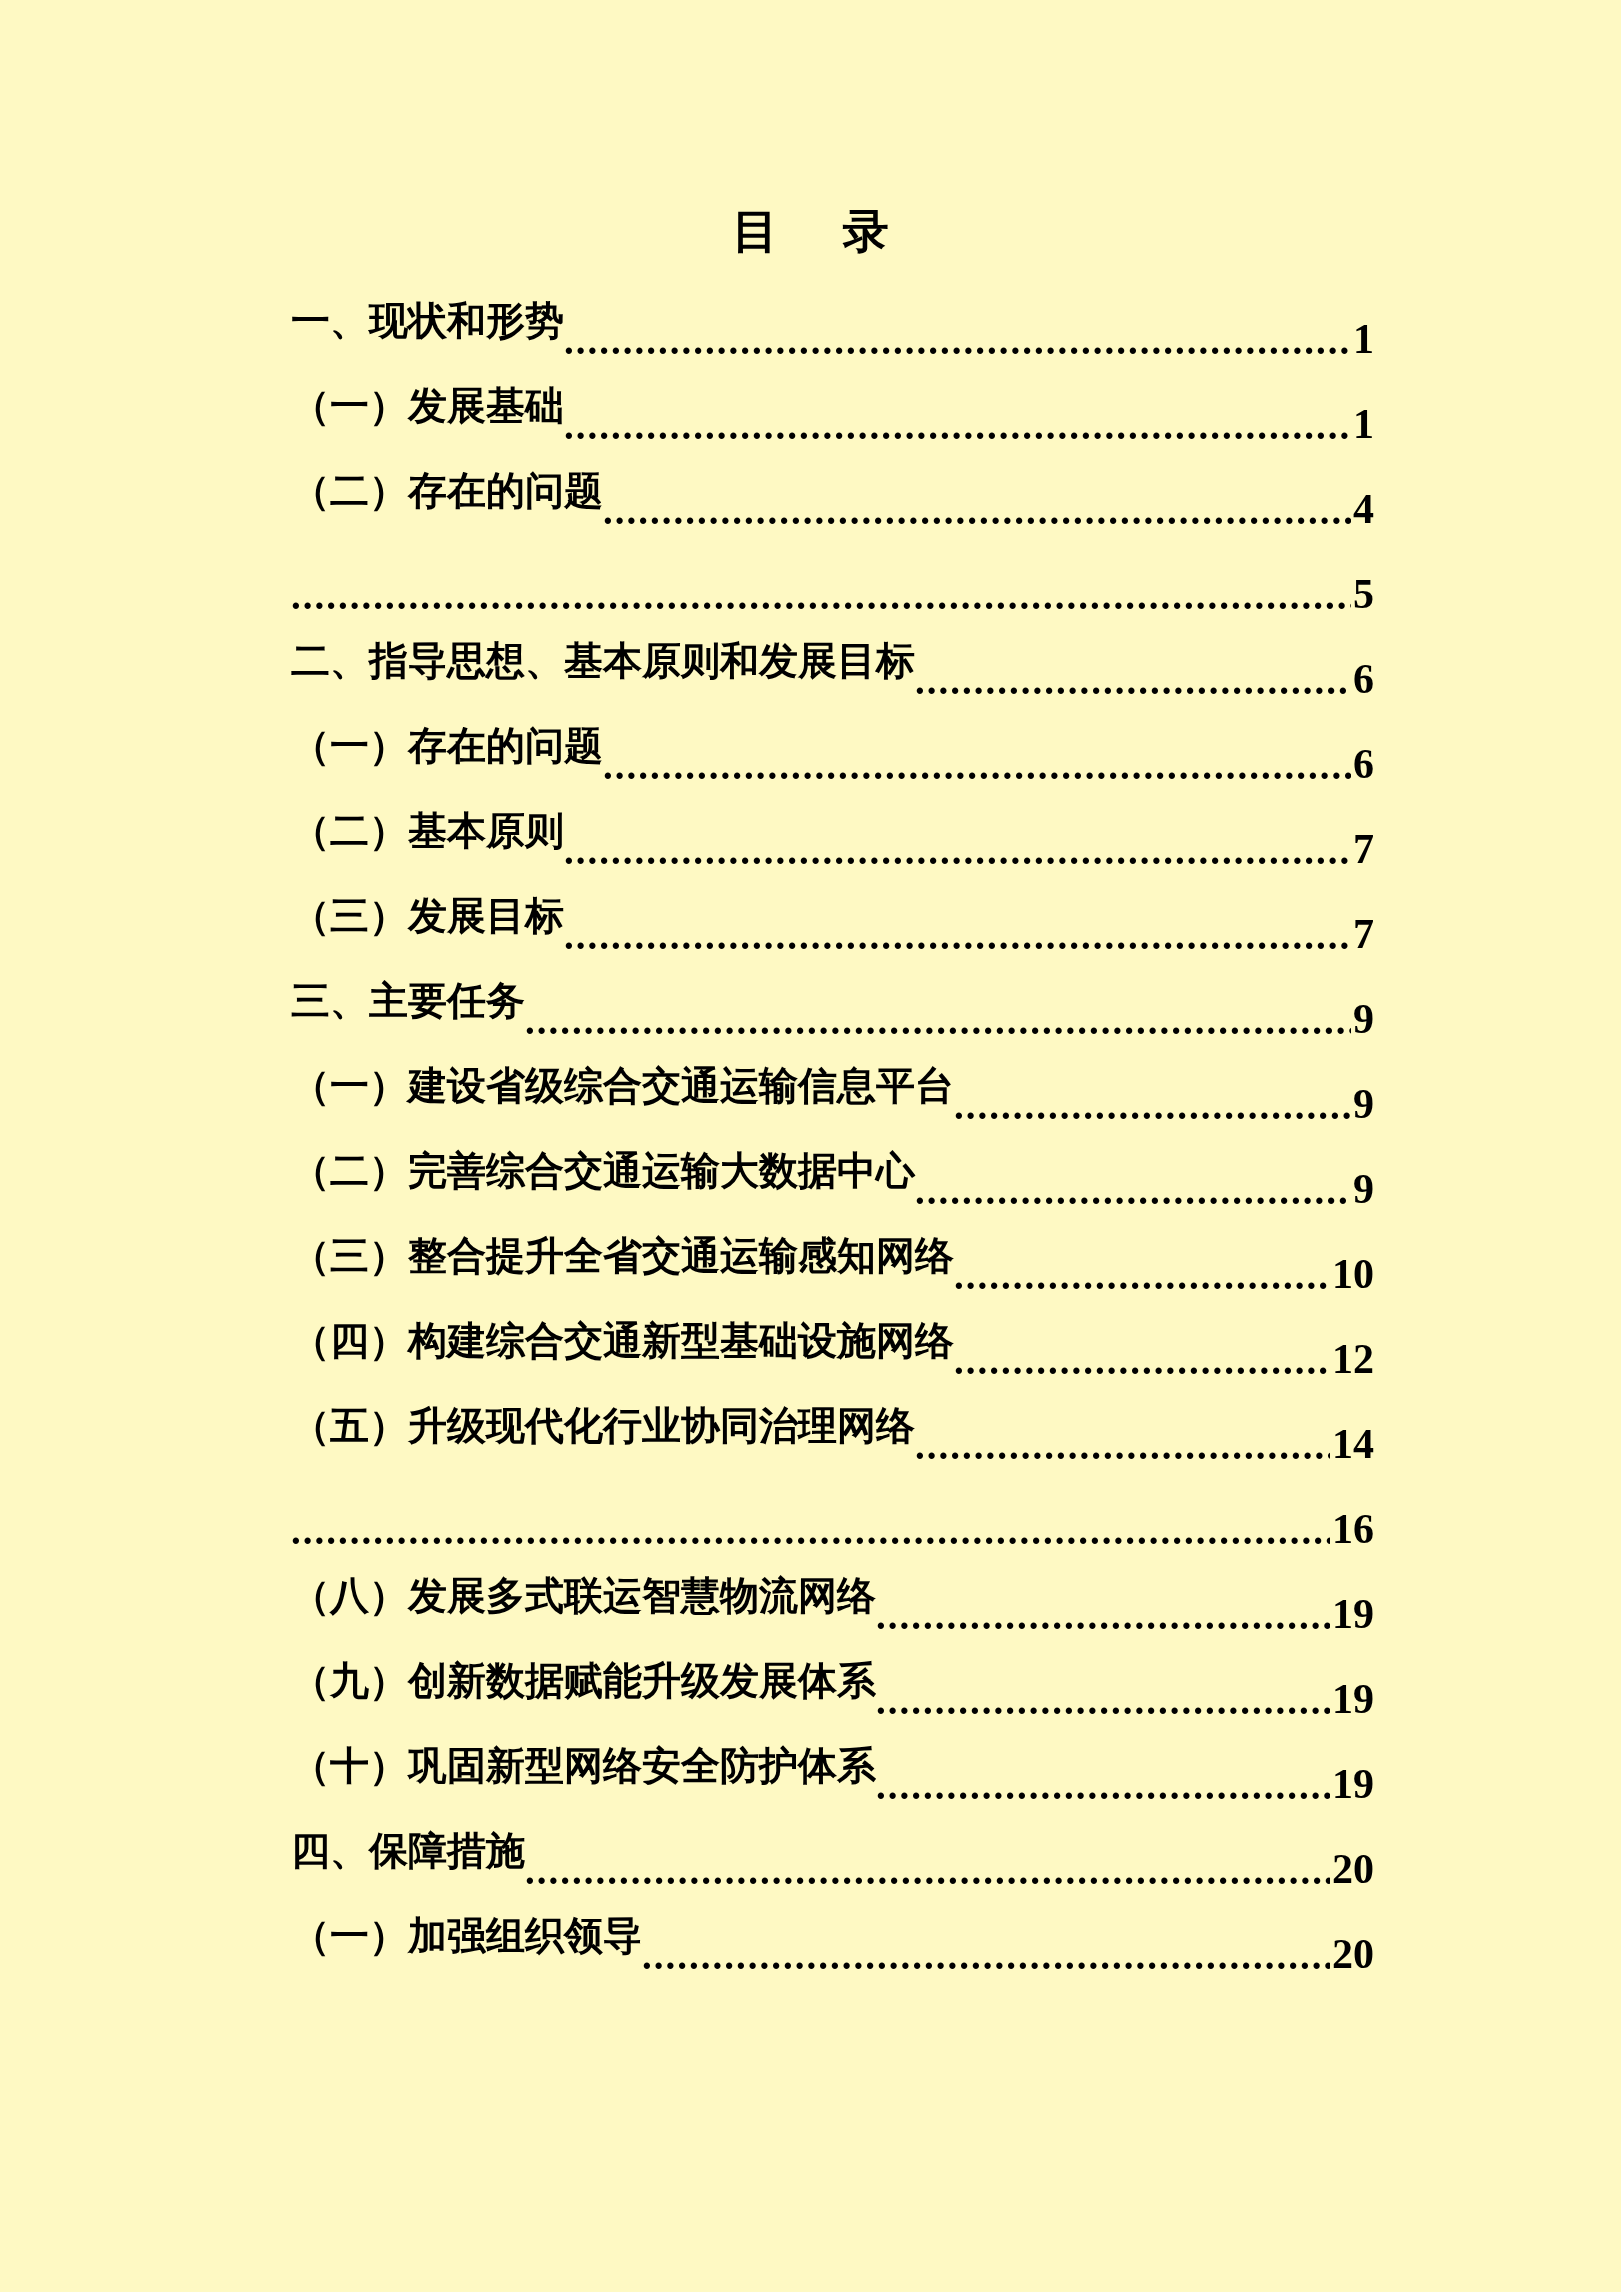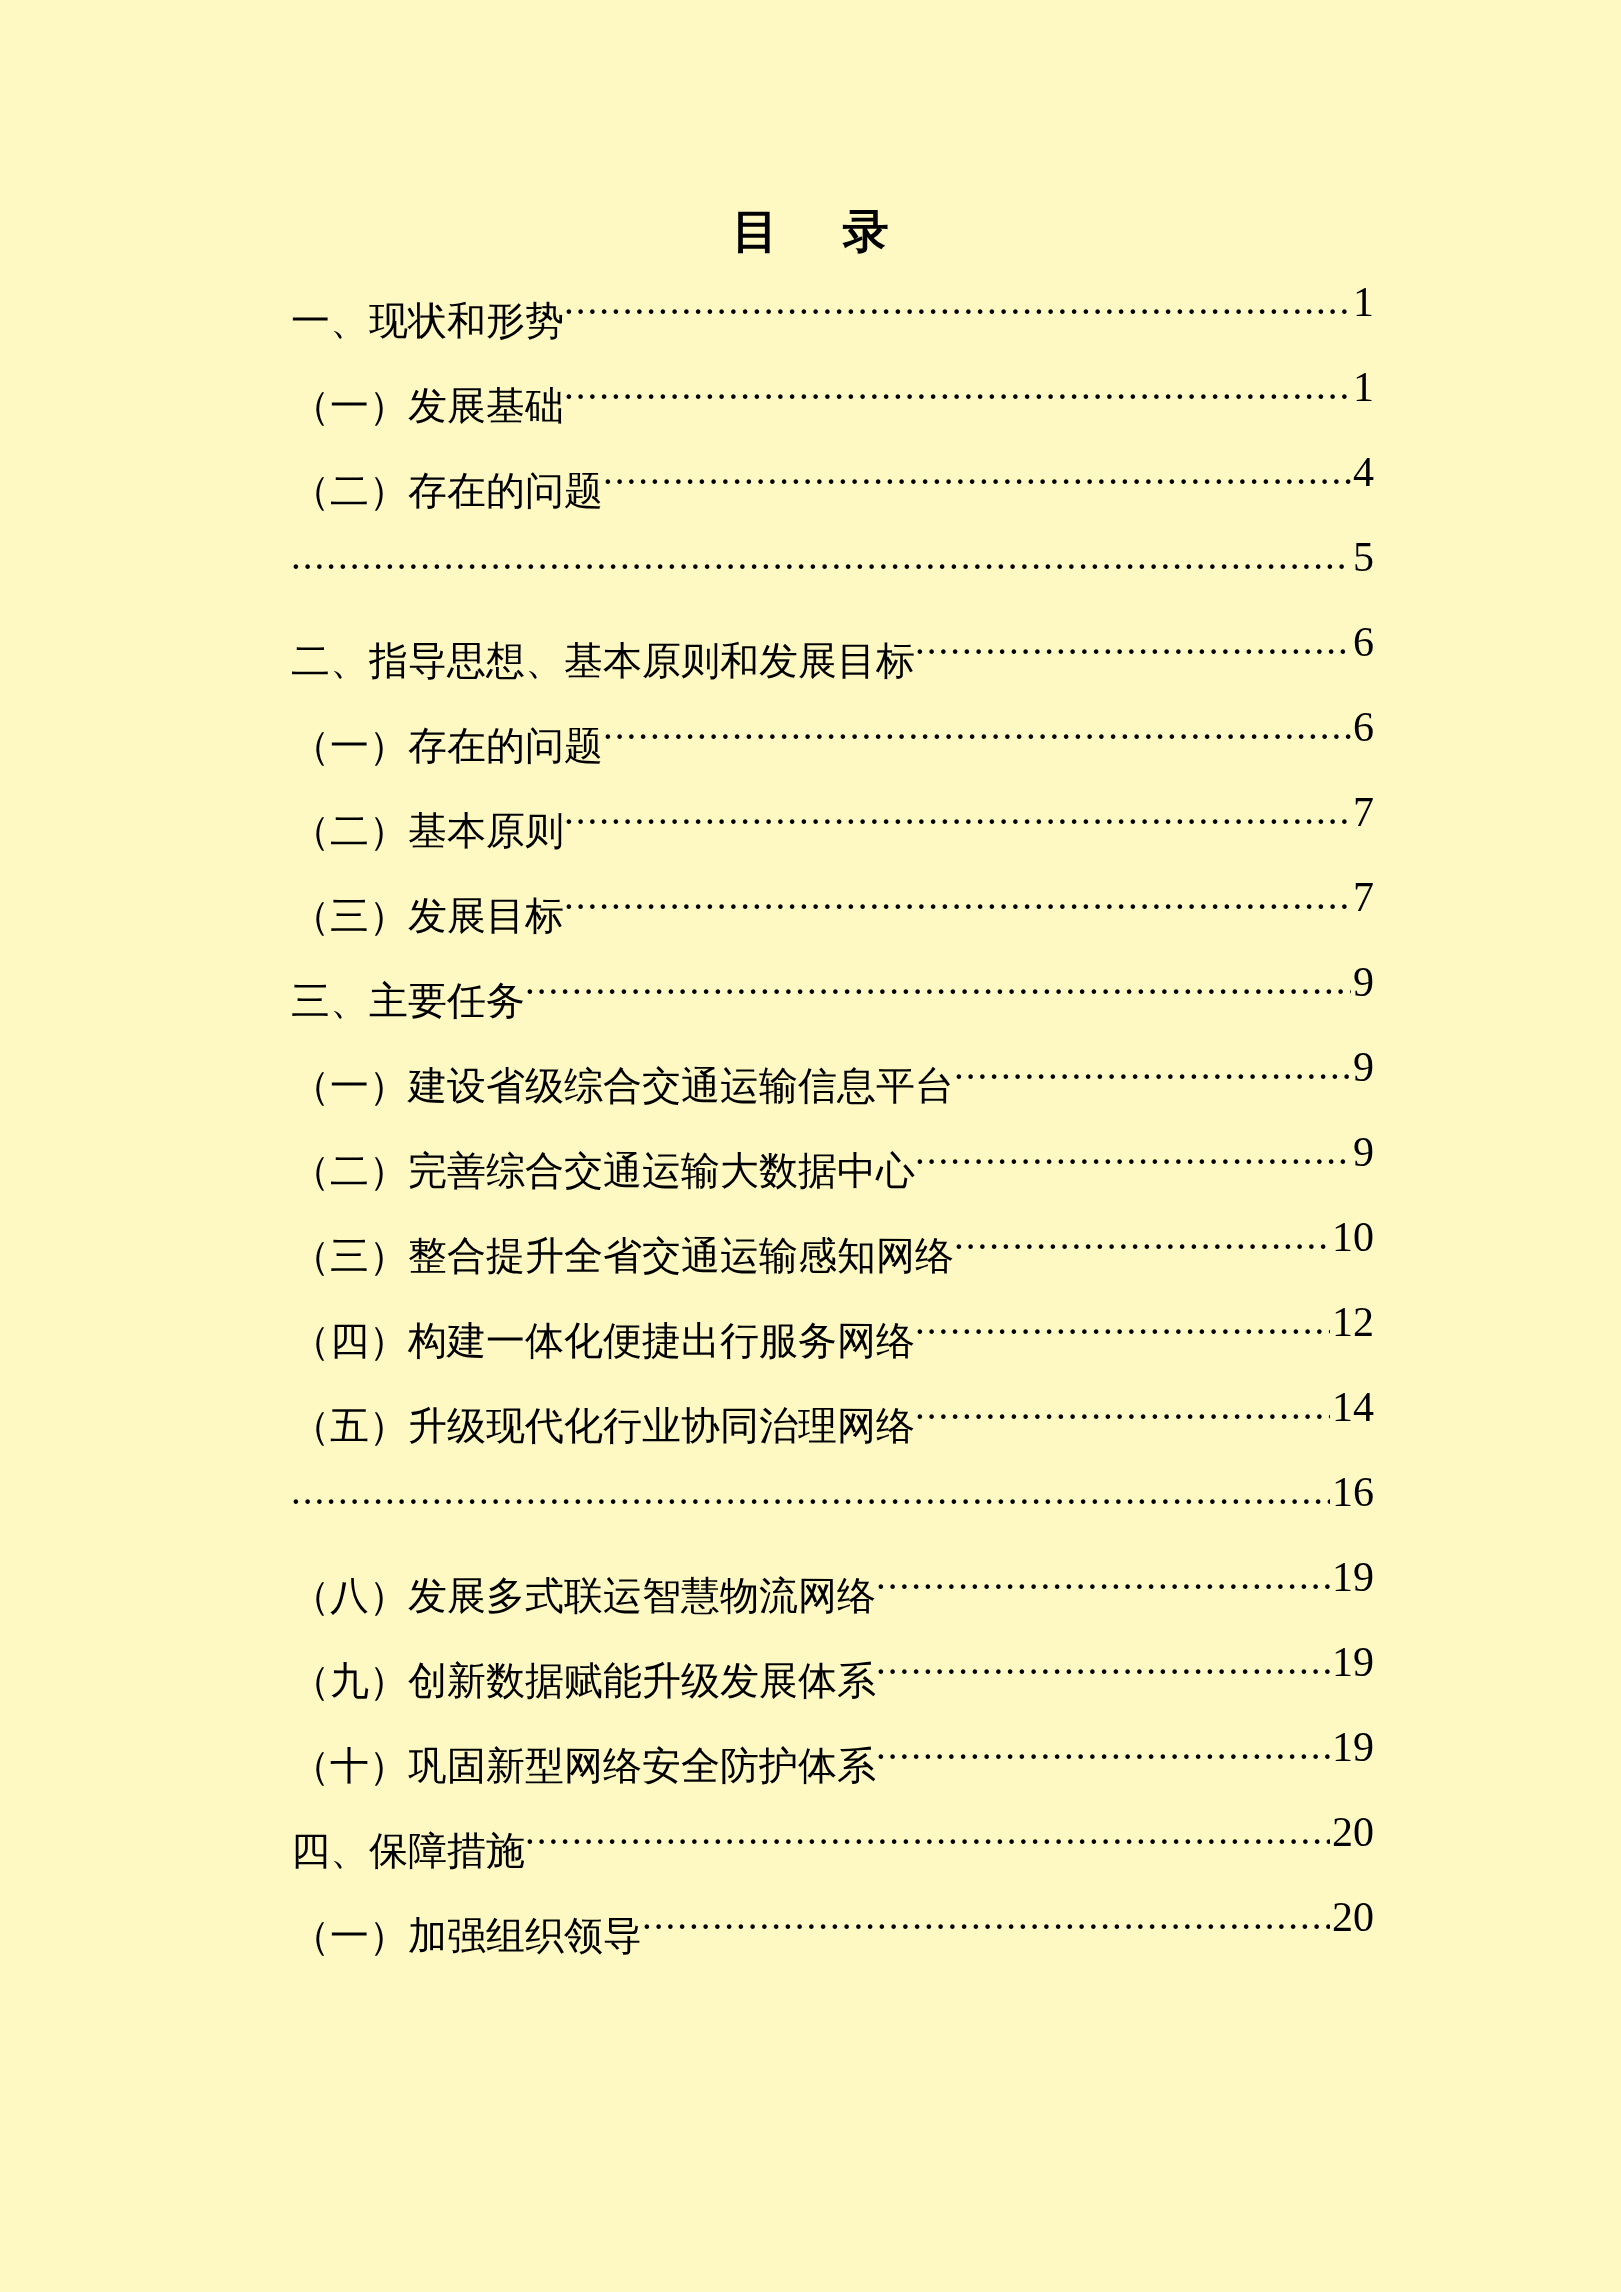--- a/index.html
+++ b/index.html
@@ -30,23 +30,24 @@
     white-space: pre;
   }
   .toc-list {
     position: absolute;
     top: 278px;
     left: 291px;
     width: 1083px;
   }
   .toc-row {
     display: flex;
-    align-items: flex-start;
+    align-items: flex-end;
     height: 85px;
     white-space: nowrap;
+    font-weight: bold;
   }
   .toc-row .entry-label {
     flex: 0 0 auto;
     font-size: 39px;
     line-height: 85px;
   }
   .toc-row .dot-leader {
     flex: 1 1 auto;
     overflow: hidden;
     font-size: 39px;
@@ -135,21 +136,21 @@
     <span class="entry-page">9</span>
   </div>
 
   <div class="toc-row">
     <span class="entry-label">（三）整合提升全省交通运输感知网络</span>
     <span class="dot-leader"></span>
     <span class="entry-page">10</span>
   </div>
 
   <div class="toc-row">
-    <span class="entry-label">（四）构建一体化便捷出行服务网络</span>
+    <span class="entry-label">（四）构建综合交通新型基础设施网络</span>
     <span class="dot-leader"></span>
     <span class="entry-page">12</span>
   </div>
 
   <div class="toc-row">
     <span class="entry-label">（五）升级现代化行业协同治理网络</span>
     <span class="dot-leader"></span>
     <span class="entry-page">14</span>
   </div>
 

